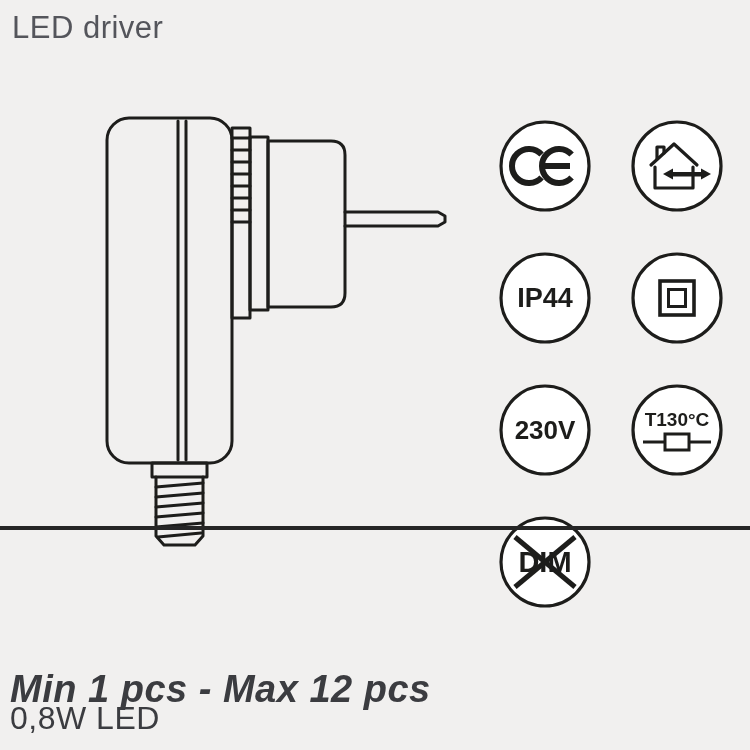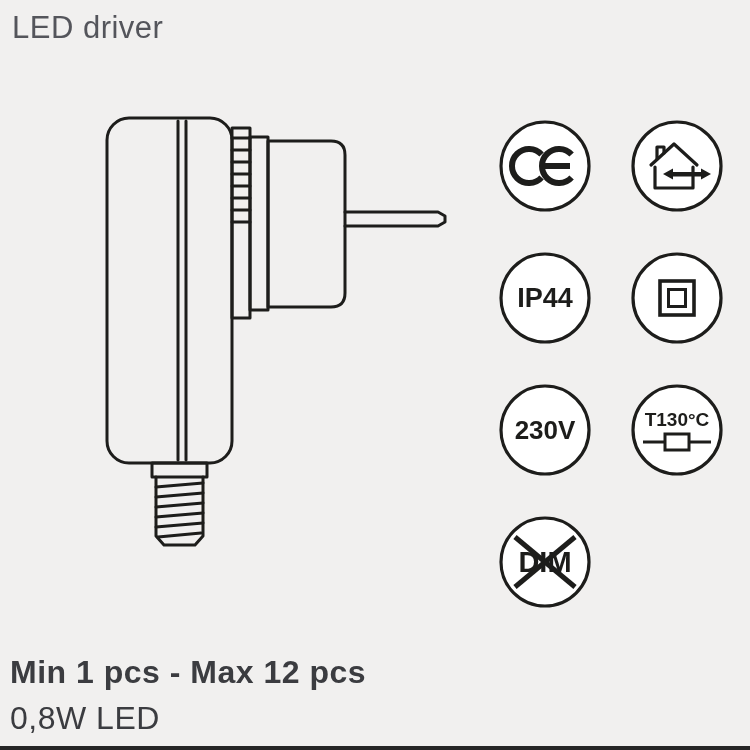--- a/index.html
+++ b/index.html
@@ -3,39 +3,39 @@
 <meta charset="utf-8">
 <style>
   * { margin:0; padding:0; box-sizing:border-box; }
   html,body { width:750px; height:750px; }
   body {
     background:#f1f0ef;
     font-family:"Liberation Sans", sans-serif;
     position:relative;
     overflow:hidden;
   }
-  .canvas { position:absolute; inset:0; width:750px; height:750px; }
+  .canvas { position:absolute; inset:0; width:750px; height:530px; }
   .title {
     position:absolute; left:12px; top:10px;
     font-size:31px; font-weight:500; color:#54555b; letter-spacing:0.5px;
   }
   .drawing { position:absolute; left:90px; top:100px; }
   .badges {
     position:absolute; left:497px; top:118px;
     display:grid; grid-template-columns:96px 96px; grid-auto-rows:96px;
     column-gap:31px; row-gap:29px;gap:36px;
   }
   .badge svg { display:block; }
   svg text {
     font-family:"Liberation Sans", sans-serif;
     font-weight:bold; fill:#1d1d1b;
   }
   .footer-1 {
-    position:absolute; left:10px; top:654px;
-    font-size:32px; font-weight:bold; color:#3b3c40; letter-spacing:0.5px;
+    position:absolute; left:10px; top:668px;
+    font-size:38px; font-weight:bold; color:#3b3c40; letter-spacing:0.5px;font-style:italic;
   }
   .footer-2 {
     position:absolute; left:10px; top:700px;
     font-size:32px; font-weight:normal; color:#3b3c40; letter-spacing:0.5px;
   }
   .bottom-bar {
     position:absolute; left:0; bottom:0; width:750px; height:4px; background:#262626;
   }
 </style>
 </head>

